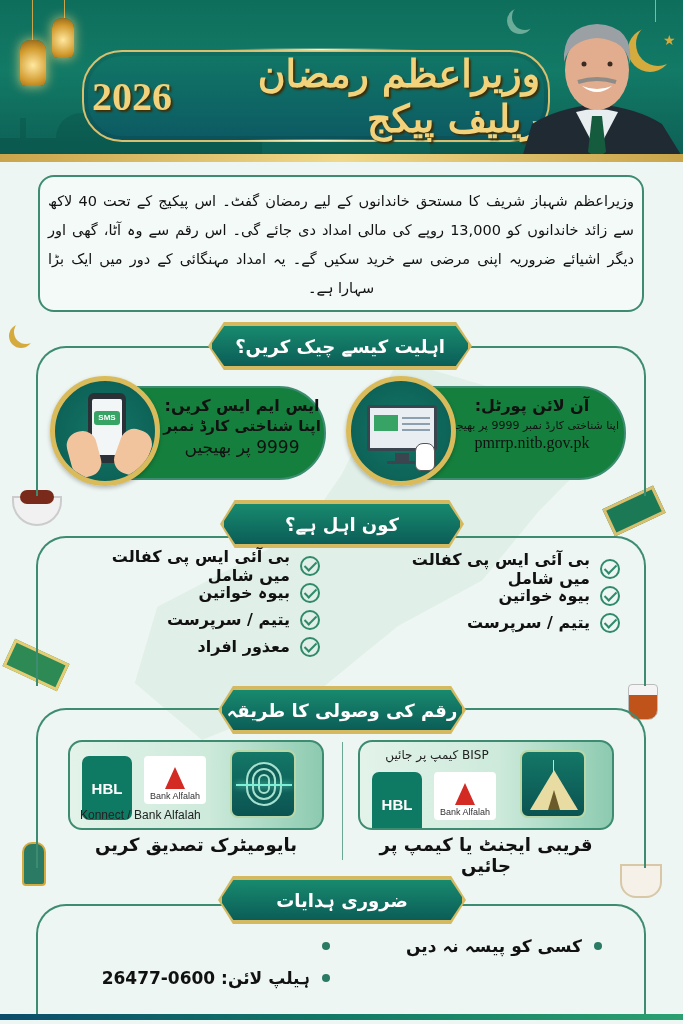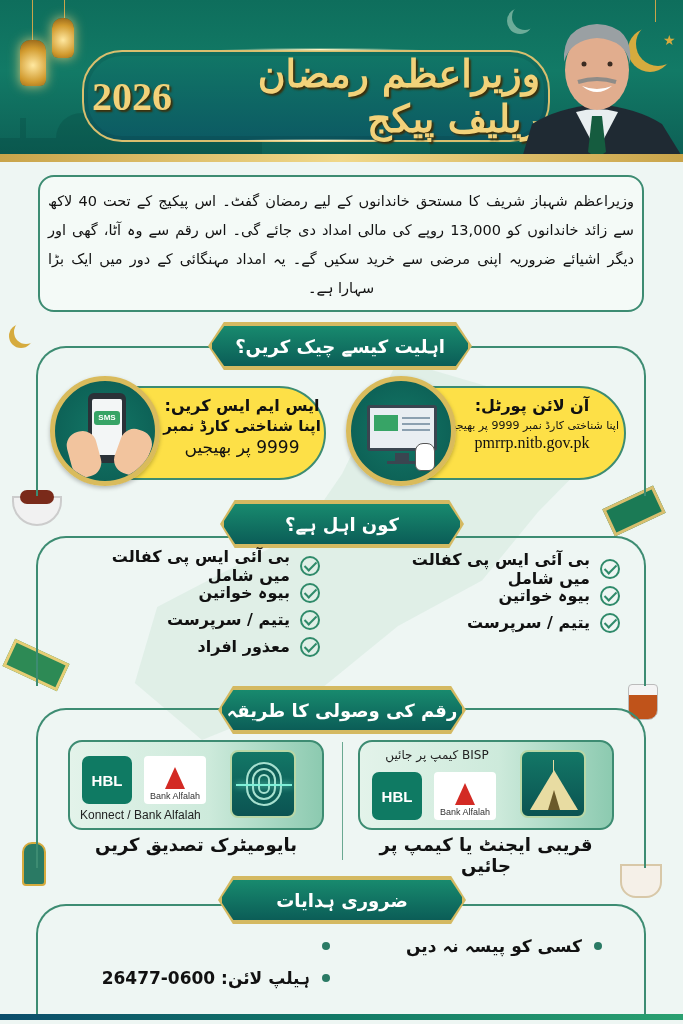--- a/index.html
+++ b/index.html
@@ -20,31 +20,31 @@
 .crescent{position:absolute;border-radius:50%}
 .portrait{position:absolute;left:512px;top:12px;width:171px;height:146px}
 
 .intro{position:absolute;left:38px;top:175px;width:606px;height:137px;border:2px solid #3d8c72;border-radius:16px;background:#f4faf7;padding:10px 8px;text-align:center}
 .intro p{direction:rtl;font-size:14.5px;line-height:29px;color:#111;text-align:justify;text-align-last:center}
 
 .frame{position:absolute;border:2px solid #3d8c72;border-radius:30px;border-bottom:none;border-bottom-left-radius:0;border-bottom-right-radius:0}
 .banner{position:absolute;height:44px;background:linear-gradient(180deg,#188a6e,#0b5d57);border:2px solid #d4b961;display:flex;align-items:center;justify-content:center;clip-path:polygon(6% 0,94% 0,100% 50%,94% 100%,6% 100%,0 50%);color:#fff;font-size:18px;font-weight:bold;direction:rtl}
 .banner-bg{position:absolute;height:48px;background:#d4b961;clip-path:polygon(6% 0,94% 0,100% 50%,94% 100%,6% 100%,0 50%)}
 
-.pill{position:absolute;height:94px;border:2px solid #3d8c72;border-radius:0 47px 47px 0;background:#fde047}
+.pill{position:absolute;height:94px;border:2px solid #3d8c72;border-radius:0 47px 47px 0;background:#15803d}
 .icon-circle{position:absolute;width:110px;height:110px;border-radius:50%;background:radial-gradient(circle,#137766,#0b5a51);border:5px solid #d9bb5c;box-shadow:0 2px 4px rgba(0,0,0,.25);overflow:hidden}
 .pill-text{position:absolute;direction:rtl;text-align:center;color:#111}
 
 .check-list{position:absolute;list-style:none;direction:rtl}
 .check-list li{display:flex;align-items:center;gap:10px;height:27px;font-size:16px;font-weight:bold;color:#111}
 .check{width:20px;height:20px;border:2px solid #2f8a6a;border-radius:50%;position:relative;flex:none}
 .check::after{content:"";position:absolute;left:5px;top:1px;width:5px;height:10px;border:solid #2f8a6a;border-width:0 2.5px 2.5px 0;transform:rotate(45deg)}
 
 .mcard{position:absolute;height:90px;border:2px solid #3d8c72;border-radius:14px;background:linear-gradient(90deg,#e3f3ea 0%,#cdeadb 55%,#8ccab0 100%);overflow:hidden}
-.logo-hbl{position:absolute;width:50px;height:48px;border-radius:7px;background:#0f7a63;color:#fff;font-weight:bold;font-size:15px;display:flex;align-items:center;justify-content:center;font-family:"Liberation Sans",sans-serif}
+.logo-hbl{position:absolute;width:50px;height:64px;border-radius:7px;background:#0f7a63;color:#fff;font-weight:bold;font-size:15px;display:flex;align-items:center;justify-content:center;font-family:"Liberation Sans",sans-serif}
 .logo-alf{position:absolute;width:62px;height:48px;border-radius:4px;background:#fff;display:flex;flex-direction:column;align-items:center;justify-content:flex-end;padding-bottom:3px}
 .alf-tri{width:0;height:0;border-left:10px solid transparent;border-right:10px solid transparent;border-bottom:22px solid #d32a24;margin-bottom:2px}
 .alf-text{font-size:9px;color:#333;font-family:"Liberation Sans",sans-serif}
 .tile{position:absolute;width:66px;height:68px;border-radius:8px;background:linear-gradient(180deg,#137766,#0b5352);border:2px solid #b9d7a6}
 .caption{position:absolute;direction:rtl;font-size:18px;font-weight:bold;text-align:center;color:#111}
 .divider-v{position:absolute;width:1px;background:#6aa891}
 
 .bullets{position:absolute;list-style:none;direction:rtl}
 .bullets li{display:flex;align-items:center;gap:12px;height:32px;font-size:17px;font-weight:bold;color:#111}
 .dot{width:8px;height:8px;border-radius:50%;background:#2a7a64;flex:none}

